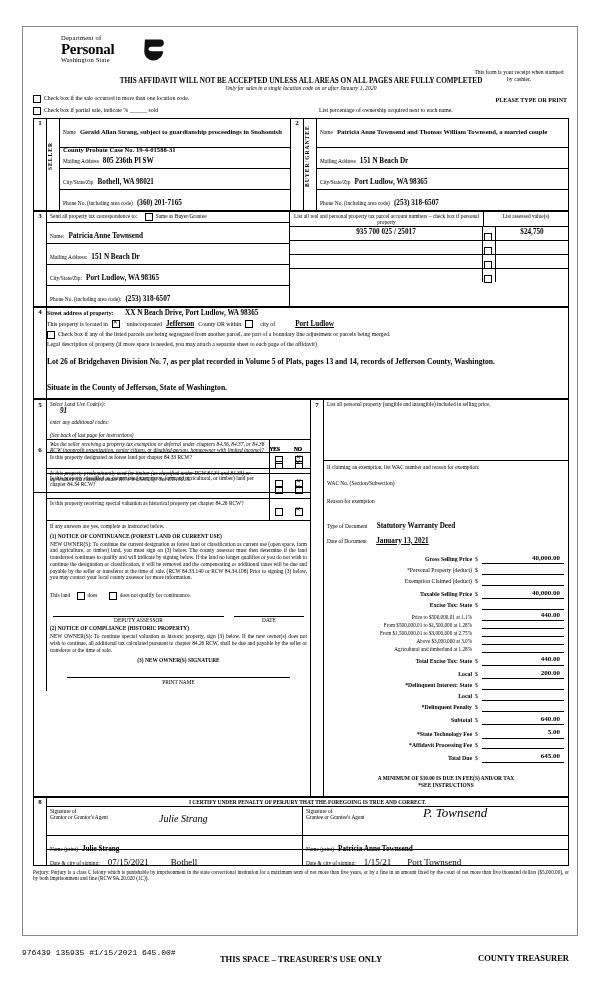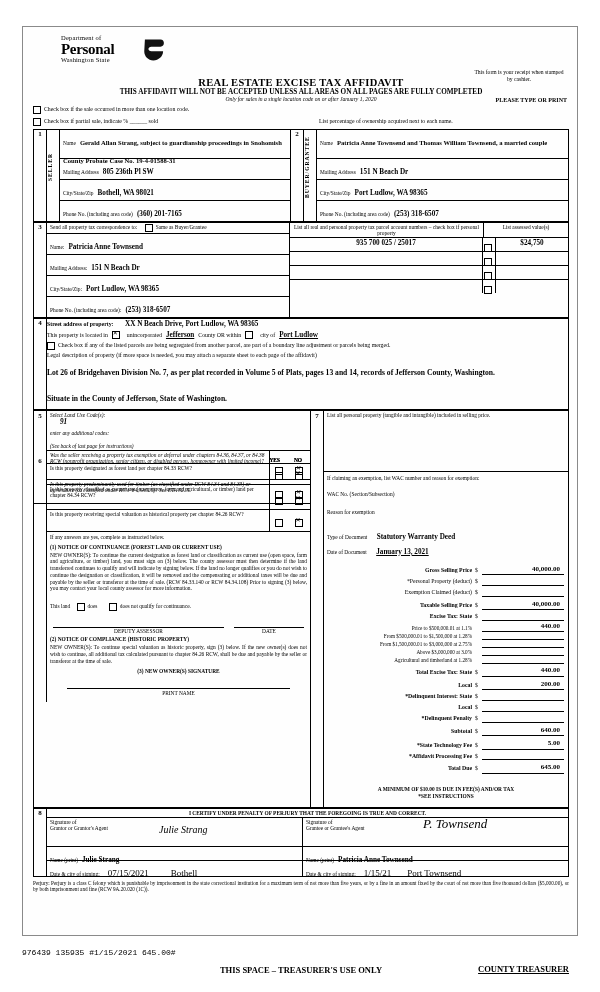--- a/index.html
+++ b/index.html
@@ -64,21 +64,21 @@
 
   .moneyrow{display:flex;align-items:flex-end;font-size:5.8px;line-height:1.35;}
   .mlabel{flex:1;text-align:right;padding-right:3px;white-space:nowrap;}
   .mdollar{width:7px;}
   .mval{width:78px;border-bottom:.6px solid #000;text-align:right;font-size:7px;font-weight:bold;padding-right:4px;}
 
   .sigline{border-bottom:.6px solid #000;height:1px;}
   .hand{font-family:"Liberation Serif",serif;font-style:italic;font-size:10px;}
   .handb{font-family:"Liberation Serif",serif;font-size:9px;}
   .treas{font-size:8.5px;font-weight:bold;text-align:center;}
-  .countytr{font-size:8.5px;font-weight:bold;text-align:right;text-decoration:underline;}
+  .countytr{font-size:8.5px;font-weight:bold;text-align:right;}
   .stamp{position:absolute;left:22px;top:948px;font-size:8px;font-family:"Liberation Mono",monospace;}
 
   .perj{font-size:5.2px;line-height:1.25;text-align:justify;}
 </style>
 </head>
 <body>
 
 <div class="page">
   <div class="sheet">
     <div class="inner">
@@ -88,21 +88,20 @@
           <div class="l1">Department of</div>
           <div class="l2">Personal</div>
           <div class="l3">Washington State</div>
         </div>
         <svg class="logo" viewBox="0 0 40 40">
           <path d="M6 4 L30 4 C37 4 37 15 30 15 L16 15 C10 15 10 22 16 22 L34 22 C34 30 27 36 19 36 C11 36 5 30 5 22 Z" fill="#111"></path>
         </svg>
       </div>
 
       <div class="title">
-        <div class="t1">REAL ESTATE EXCISE TAX AFFIDAVIT</div>
         <div class="t3">THIS AFFIDAVIT WILL NOT BE ACCEPTED UNLESS ALL AREAS ON ALL PAGES ARE FULLY COMPLETED</div>
         <div class="t4">Only for sales in a single location code on or after January 1, 2020</div>
       </div>
 
       <div class="recbox">This form is your receipt when stamped by cashier.</div>
       <div class="typeprint">PLEASE TYPE OR PRINT</div>
 
       <div style="height:4px"></div>
       <div class="rowflex" style="justify-content:space-between;align-items:flex-start;">
         <div style="width:240px;">
@@ -235,21 +234,21 @@
               <span class="val" style="margin-left:10px;">XX N Beach Drive, Port Ludlow, WA 98365</span>
             </div>
             <div class="sec4" style="margin-top:3px;display:flex;align-items:center;gap:4px;">
               <span>This property is located in</span>
               <span class="chk x"></span>
               <span>unincorporated</span>
               <span class="val" style="text-decoration:underline;">Jefferson</span>
               <span>County OR within</span>
               <span class="chk"></span>
               <span>city of</span>
-              <span class="val" style="text-decoration:underline;">Port Ludlow</span>
+              <span class="val" style="text-decoration:underline;margin-left:16px;">Port Ludlow</span>
             </div>
             <div class="sec4" style="margin-top:3px;">
               <span class="chk"></span><span>Check box if any of the listed parcels are being segregated from another parcel, are part of a boundary line adjustment or parcels being merged.</span>
             </div>
             <div class="sec4" style="margin-top:2px;">Legal description of property (if more space is needed, you may attach a separate sheet to each page of the affidavit)</div>
             <div class="legal" style="margin-top:10px;">Lot 26 of Bridgehaven Division No. 7, as per plat recorded in Volume 5 of Plats, pages 13 and 14, records of Jefferson County, Washington.</div>
             <div class="legal" style="margin-top:16px;margin-bottom:4px;">Situate in the County of Jefferson, State of Washington.</div>
           </td>
         </tr>
       </tbody>
@@ -446,21 +445,21 @@
                   <div class="moneyrow" style="margin-top:3px;">
                         <div class="mlabel b">*State Technology Fee</div>
                         <div class="mdollar">$</div>
                         <div class="mval">5.00</div>
                       </div>
                   <div class="moneyrow" style="margin-top:3px;">
                         <div class="mlabel b">*Affidavit Processing Fee</div>
                         <div class="mdollar">$</div>
                         <div class="mval"></div>
                       </div>
-                  <div class="moneyrow" style="margin-top:3px;align-items:center;">
+                  <div class="moneyrow" style="margin-top:3px;">
                         <div class="mlabel b">Total Due</div>
                         <div class="mdollar">$</div>
                         <div class="mval">645.00</div>
                       </div>
                 </div>
 
                 <div class="sm b c" style="padding:12px 4px 0 4px;">A MINIMUM OF $10.00 IS DUE IN FEE(S) AND/OR TAX</div>
                 <div class="sm b c" style="padding:1px 4px 8px 4px;">*SEE INSTRUCTIONS</div>
               </div>
             </div>

